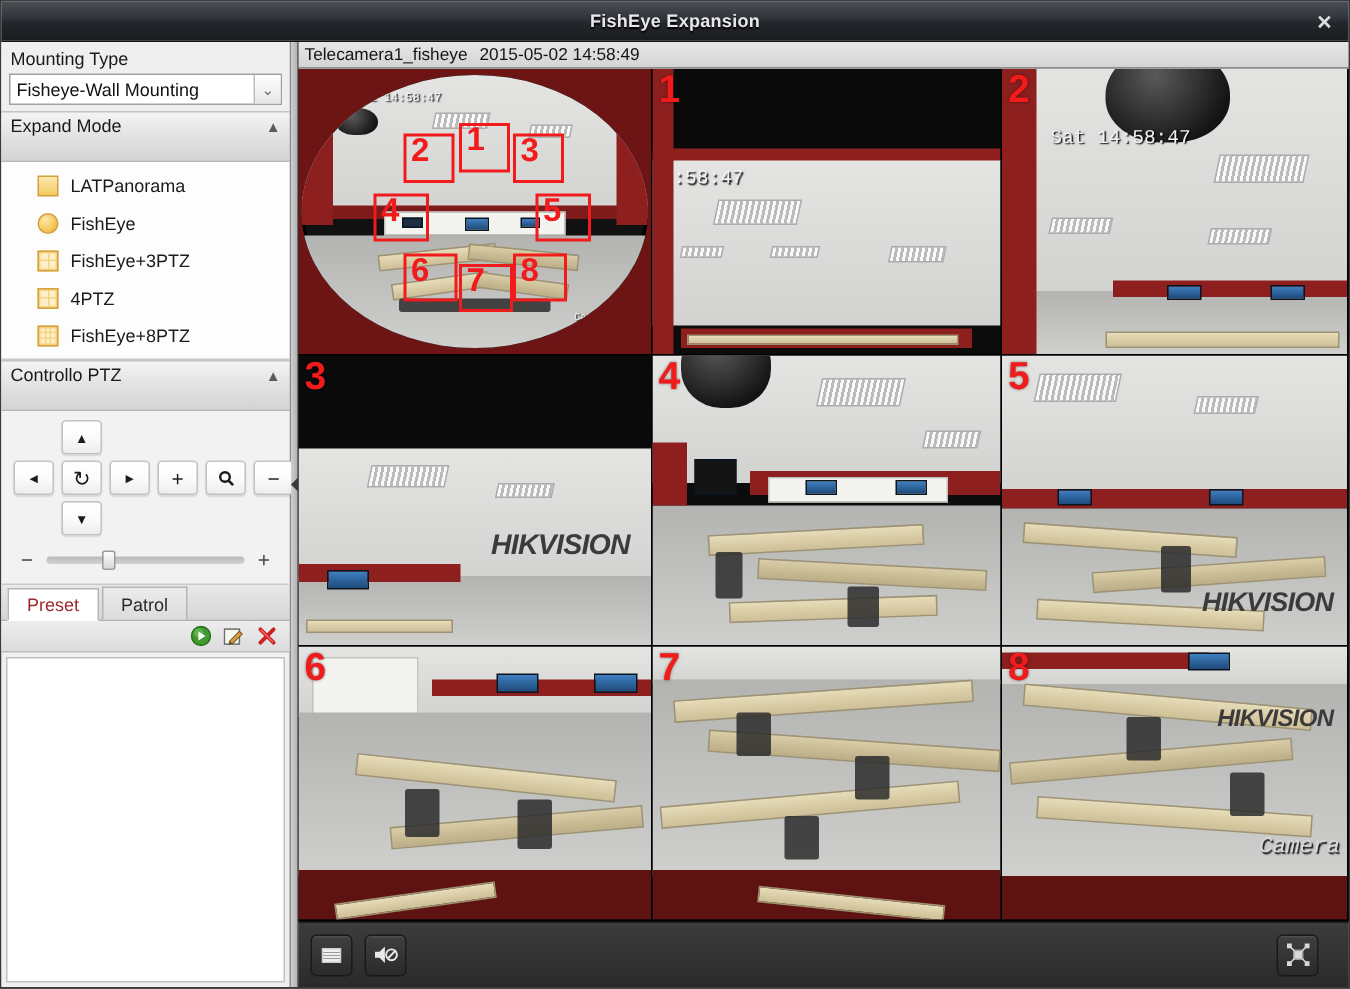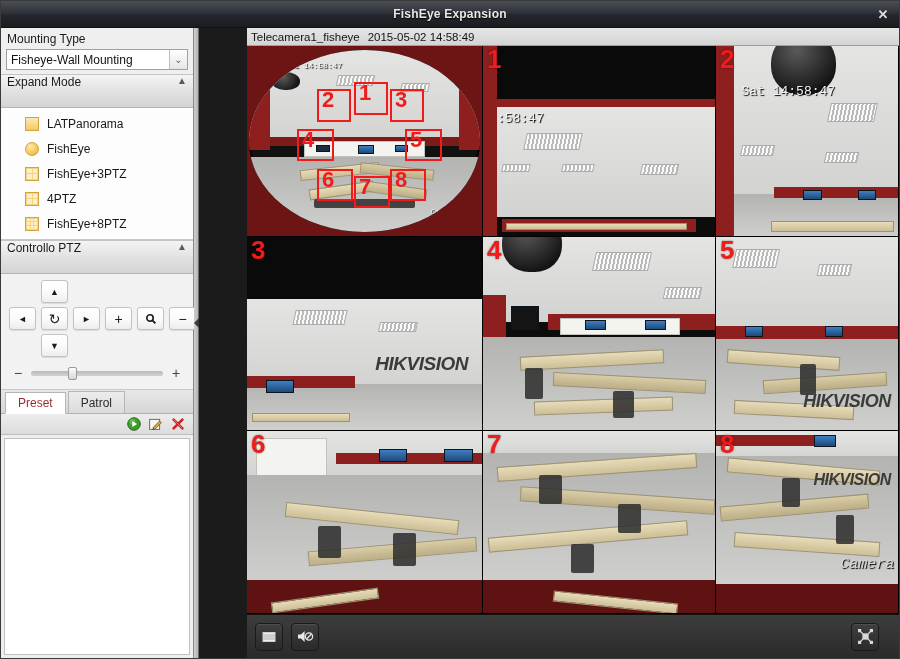--- a/index.html
+++ b/index.html
@@ -70,22 +70,22 @@
     border-left: 1px solid #bdbdbd;
     display: flex; align-items: center; justify-content: center;
     color: #5d6a7a; font-size: 10px;
   }
 
   .section-header {
     height: 34px;
     background: linear-gradient(to bottom,#f4f4f4 0%, #e2e2e2 50%, #d4d4d4 100%);
     border-top: 1px solid #c3c3c3;
     border-bottom: 1px solid #b5b5b5;
-    display: flex; align-items: flex-start;
-    padding: 0 6px;
+    display: flex; align-items: flex-end;
+    padding: 16px 6px;
     font-size: 12px; color: #1a1a1a;
     cursor: pointer;
   }
   .section-header .sh-title { flex: 1 1 auto; }
   .section-header .sh-chev { font-size: 10px; color: #5a5a5a; }
 
   
   #mode-list { background: #fdfdfd; padding: 3px 0 3px 0; border-bottom:1px solid #c9c9c9;}
   .mode-item {
     height: 25px;
@@ -196,21 +196,21 @@
   }
   #splitter .grip {
     position:absolute; top: 290px; left: 0px;
     width: 0; height: 0;
     border-top: 5px solid transparent;
     border-bottom: 5px solid transparent;
     border-right: 5px solid #3a3a3a;
   }
 
   
-  #rightpanel { flex: 1 1 auto; display:flex; flex-direction:column; background:#1b1b1b; min-width:0;padding-left:48px;}
+  #rightpanel { flex: 1 1 auto; display:flex; flex-direction:column; background:#1b1b1b; min-width:0;}
   #video-header {
     height: 18px; flex:0 0 18px;
     background: linear-gradient(to bottom,#e6e6e6,#d4d4d4);
     border-bottom:1px solid #9f9f9f;
     display:flex; align-items:center;
     padding-left: 4px;
     font-size: 11.5px; color:#141414;
   }
   #video-header .vh-time { margin-left: 8px; }
   #grid {

